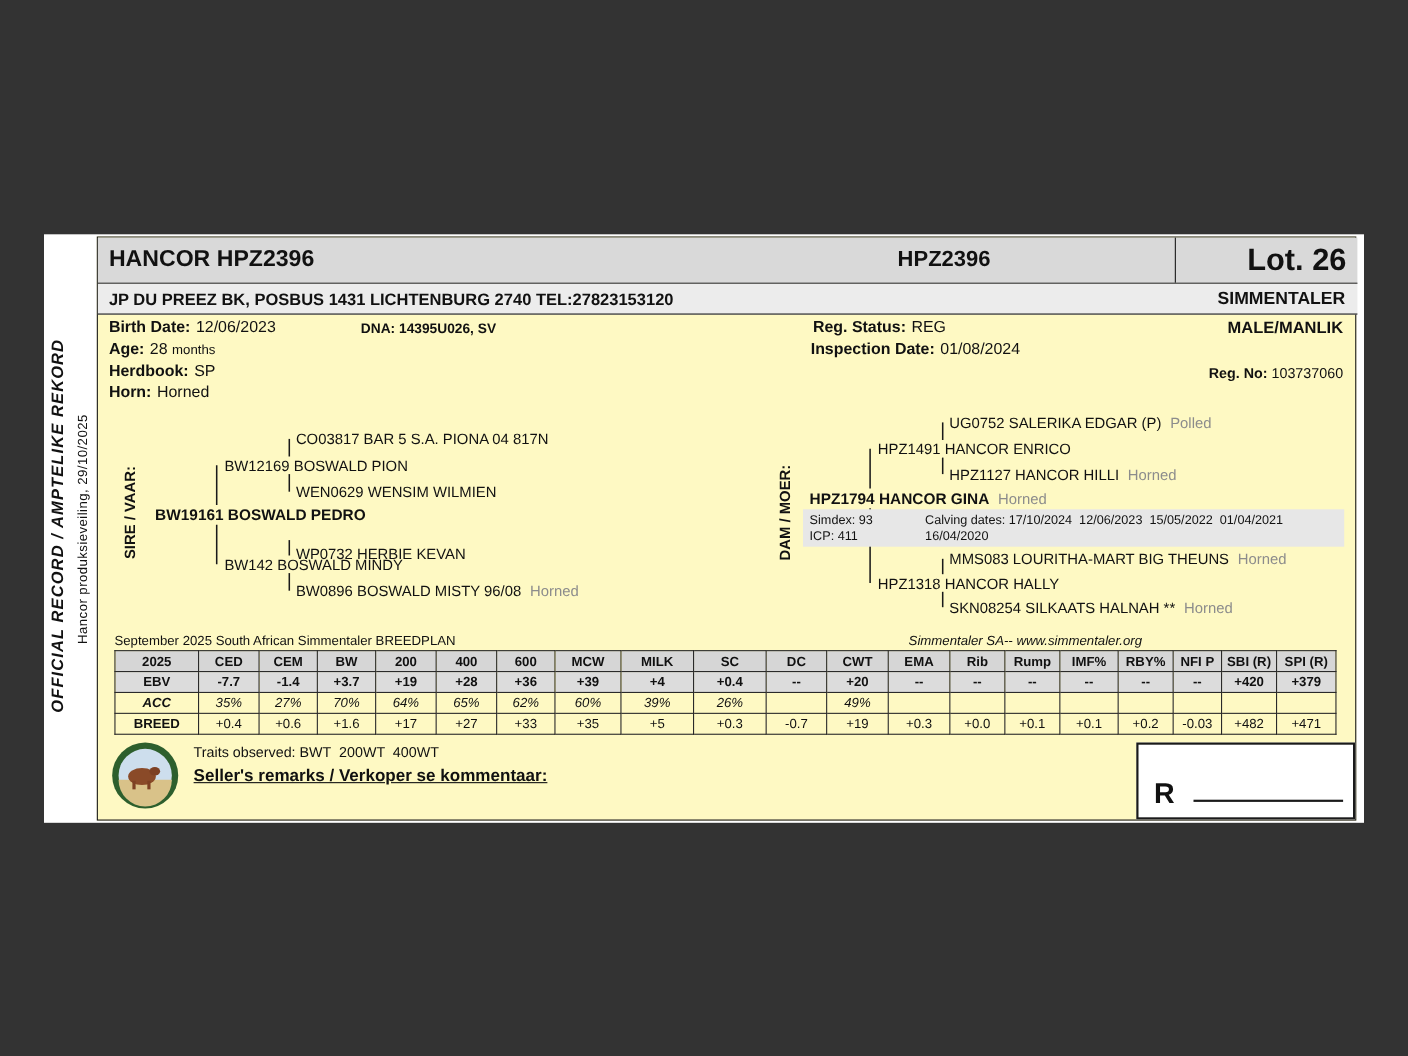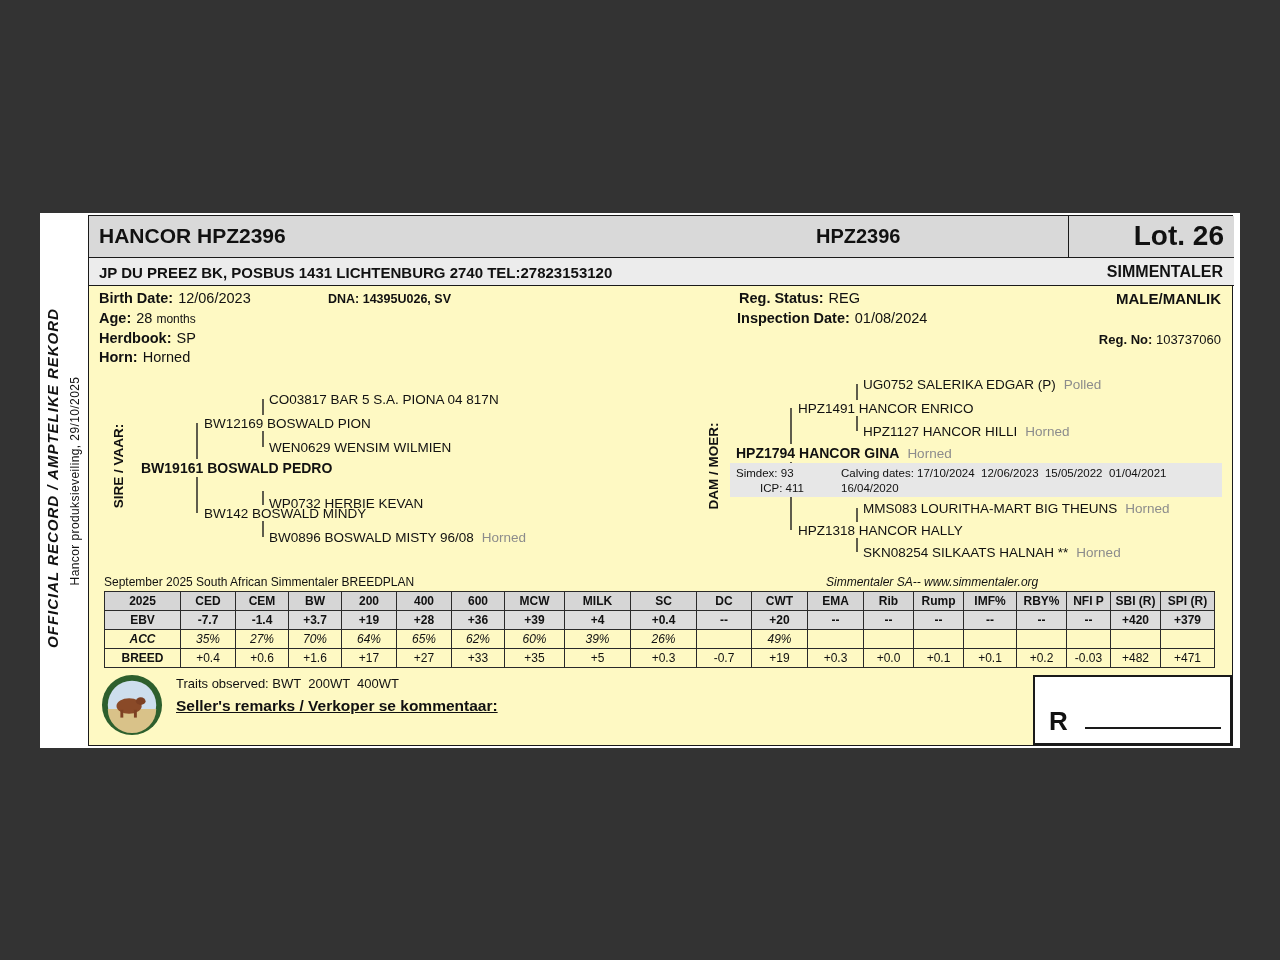--- a/index.html
+++ b/index.html
@@ -125,21 +125,21 @@
     <div class="abs ped" style="left:774px; top:208px;">
       <span>HPZ1127 HANCOR HILLI</span><span class="note">Horned</span>
     </div>
     <div class="abs ped" style="left:647px; top:229px;">
       <span class="ped-subj">HPZ1794 HANCOR GINA</span><span class="note">Horned</span>
     </div>
 
     <div class="abs infobox" style="left:641px; top:247px; width:492px; height:34px;">
       <span class="abs" style="left:6px; top:4px;">Simdex: 93</span>
       <span class="abs pre" style="left:111px; top:4px;">Calving dates: 17/10/2024  12/06/2023  15/05/2022  01/04/2021</span>
-      <span class="abs" style="left:6px; top:19px;margin-left:24px;">ICP: 411</span>
+      <span class="abs" style="left:6px; top:19px;">ICP: 411</span>
       <span class="abs" style="left:111px; top:19px;">16/04/2020</span>
     </div>
 
     <div class="abs ped" style="left:774px; top:285px;">
       <span>MMS083 LOURITHA-MART BIG THEUNS</span><span class="note">Horned</span>
     </div>
     <div class="abs ped" style="left:709px; top:307px;">HPZ1318 HANCOR HALLY</div>
     <div class="abs ped" style="left:774px; top:329px;">
       <span>SKN08254 SILKAATS HALNAH **</span><span class="note">Horned</span>
     </div>

